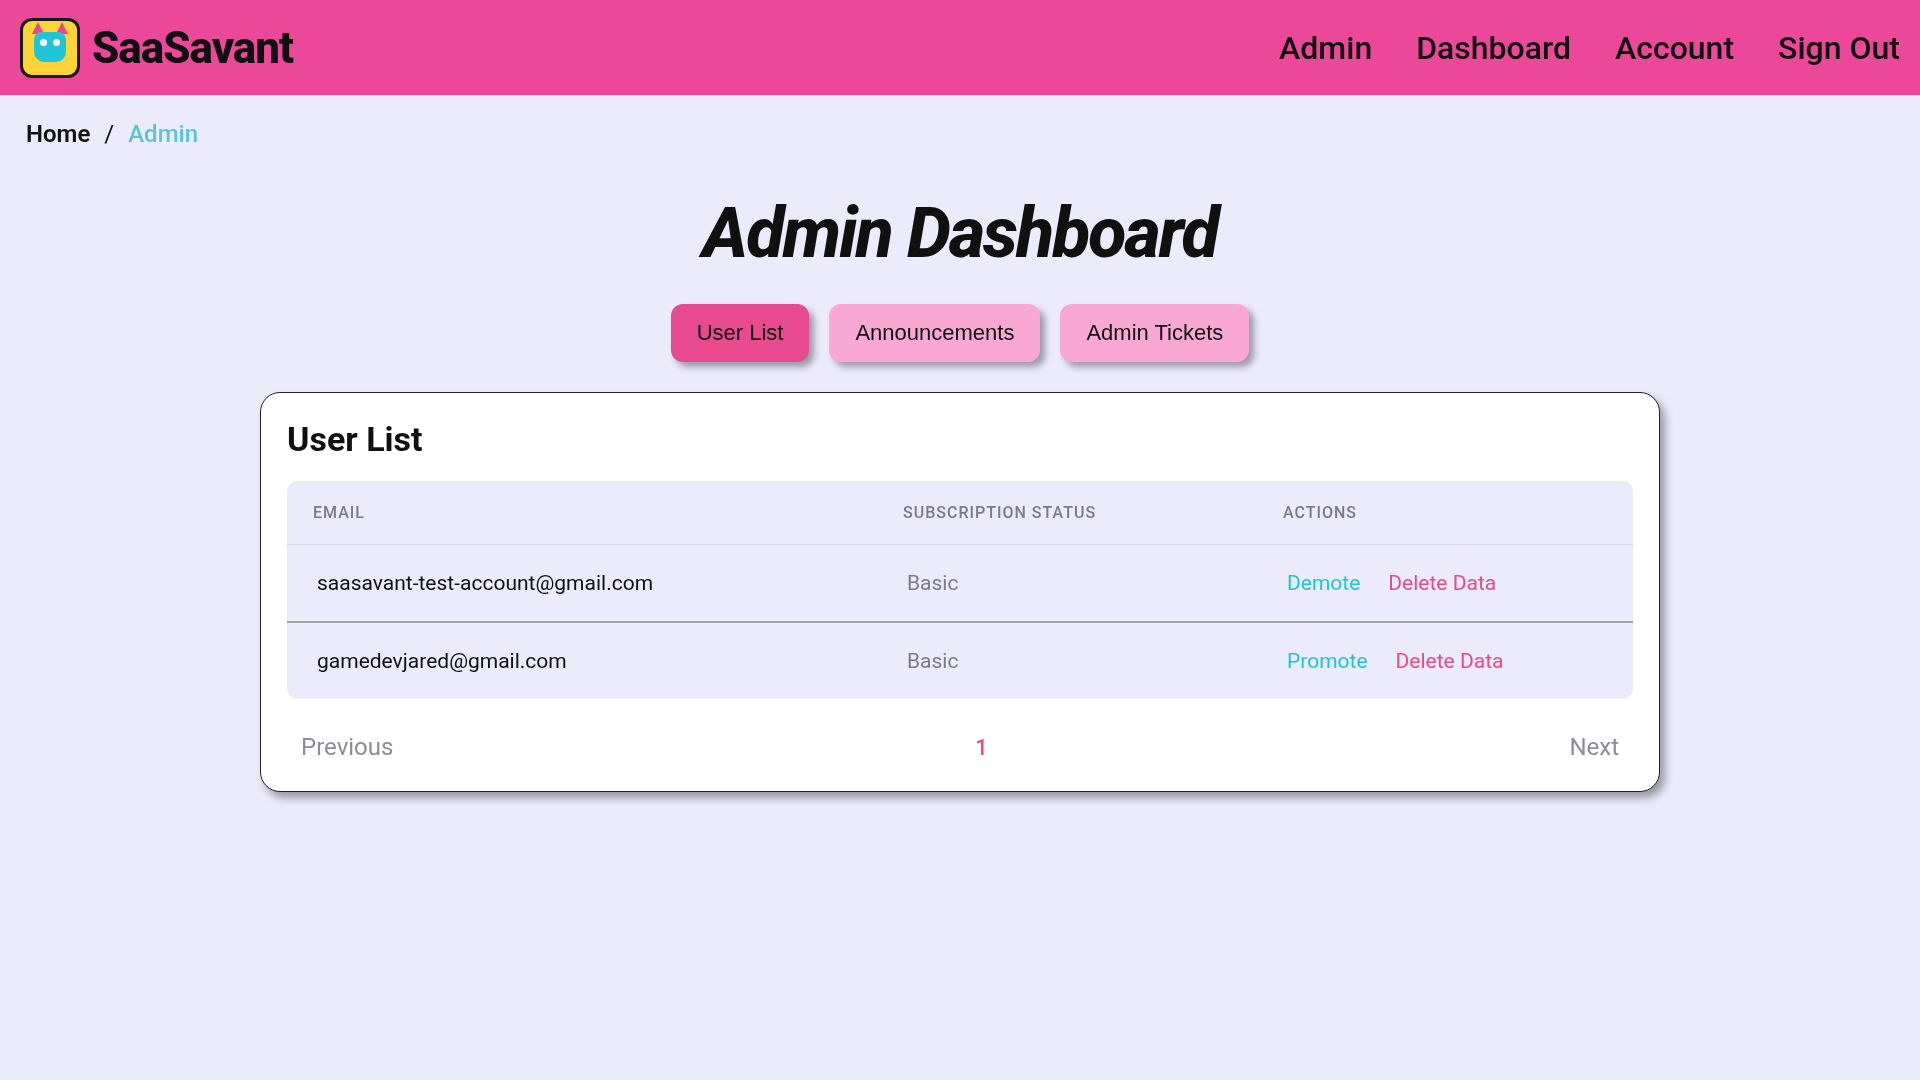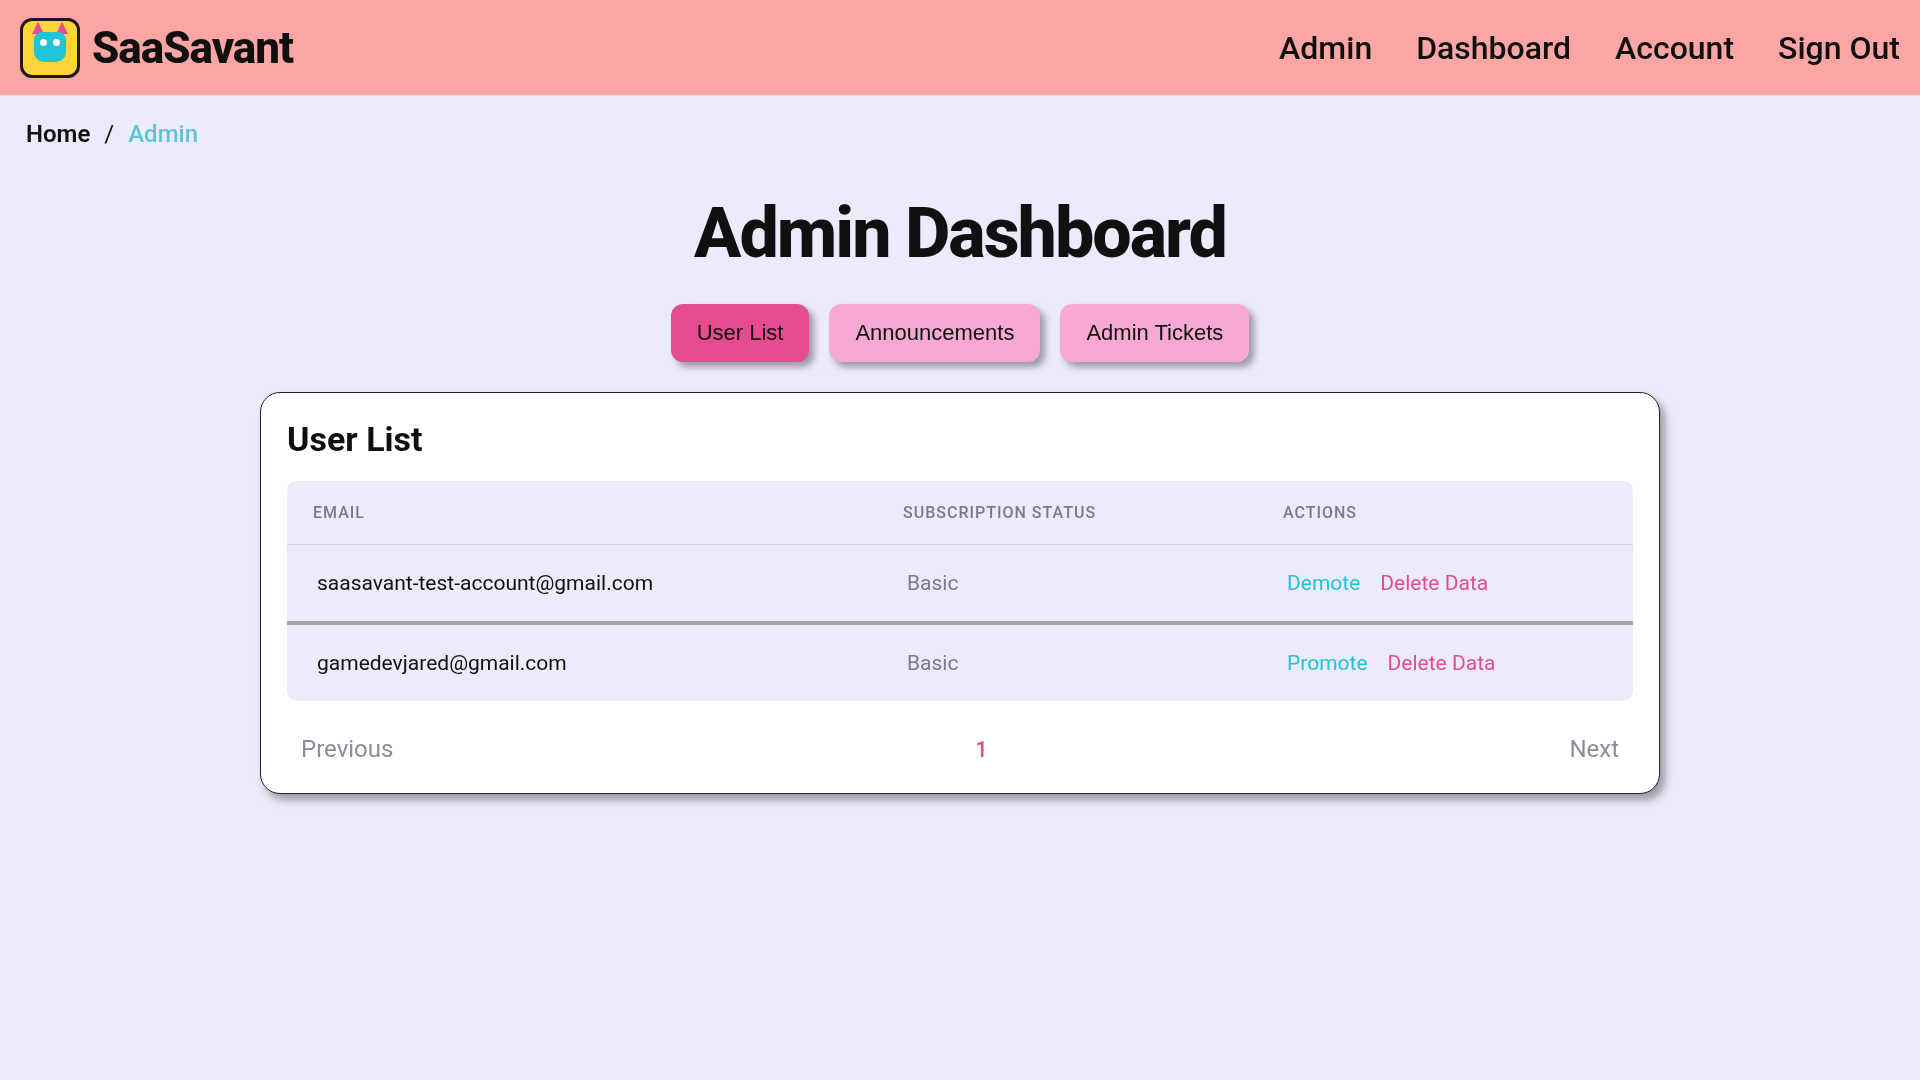--- a/index.html
+++ b/index.html
@@ -8,21 +8,21 @@
       box-sizing: border-box;
     }
     body {
       font-family: -apple-system, BlinkMacSystemFont, 'Segoe UI', Roboto, Helvetica, Arial, sans-serif;
       background: #ebebfb;
       width: 1920px;
       height: 1080px;
       overflow: hidden;
     }
     header {
-      background: #fca5a5;
+      background: #ec4899;
       display: flex;
       align-items: center;
       justify-content: space-between;
       padding: 10px 20px;
       height: 96px;
       border-bottom: 1px solid #e5e5e5;
     }
     .brand {
       display: flex;
       align-items: center;
@@ -109,20 +109,21 @@
       color: #5bc5d8;
       font-weight: 500;
     }
     .page-title {
       text-align: center;
       font-size: 70px;
       font-weight: 800;
       color: #101010;
       margin-top: 20px;
       letter-spacing: -2px;
+      font-style: italic;
     }
     .tabs {
       display: flex;
       justify-content: center;
       gap: 20px;
       margin-top: 30px;
     }
     .tab {
       padding: 16px 26px;
       border-radius: 12px;
@@ -171,35 +172,35 @@
       color: #7a7a8c;
       letter-spacing: 1px;
       text-transform: uppercase;
     }
     .col-email { flex: 0 0 590px; }
     .col-status { flex: 0 0 380px; }
     .col-actions { flex: 1; }
     .trow {
       display: flex;
       padding: 26px 30px;
-      border-bottom: 4px solid #a3a3a3;
+      border-bottom: 2px solid #a3a3a3;
       align-items: center;
     }
     .trow:last-child { border-bottom: none; }
     .td-email {
       font-size: 21px;
       color: #101010;
     }
     .td-status {
       font-size: 21px;
       color: #7a7a8c;
     }
     .td-actions {
       display: flex;
-      gap: 20px;
+      gap: 28px;
     }
     .action-link {
       font-size: 21px;
       cursor: pointer;
     }
     .action-cyan { color: #1fc4d6; }
     .action-pink { color: #e84a8f; }
     .pagination {
       display: flex;
       justify-content: space-between;

